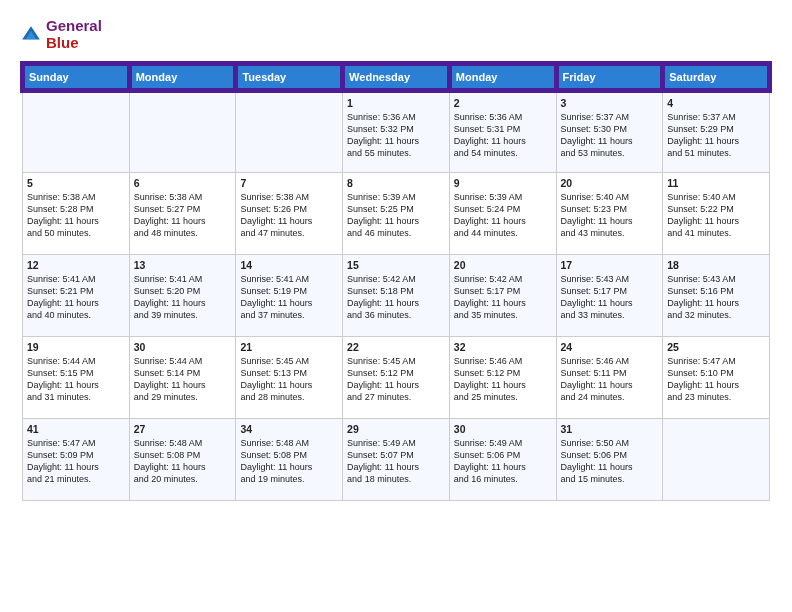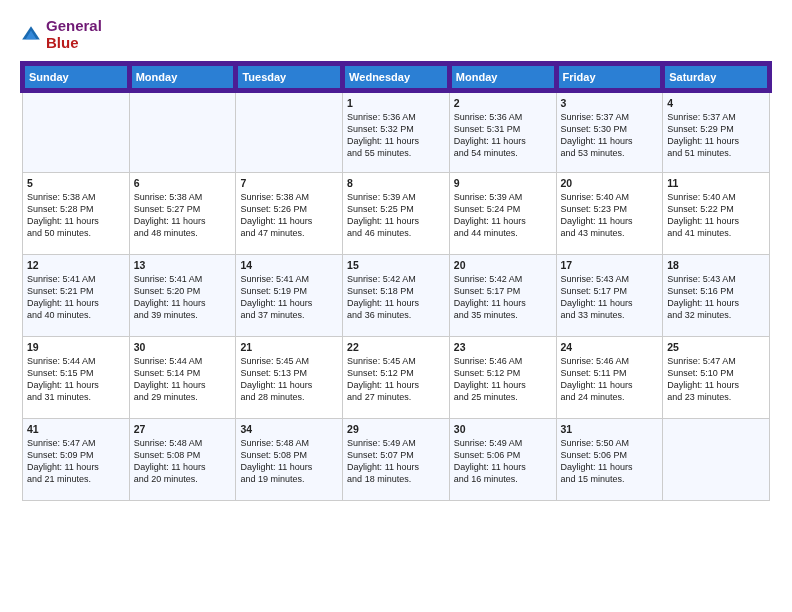--- a/index.html
+++ b/index.html
@@ -158,21 +158,21 @@
           <td><span class="day-num">15</span><span class="day-info">Sunrise: 5:42 AM<br>Sunset: 5:18 PM<br>Daylight: 11 hours<br>and 36 minutes.</span></td>
           <td><span class="day-num">20</span><span class="day-info">Sunrise: 5:42 AM<br>Sunset: 5:17 PM<br>Daylight: 11 hours<br>and 35 minutes.</span></td>
           <td><span class="day-num">17</span><span class="day-info">Sunrise: 5:43 AM<br>Sunset: 5:17 PM<br>Daylight: 11 hours<br>and 33 minutes.</span></td>
           <td><span class="day-num">18</span><span class="day-info">Sunrise: 5:43 AM<br>Sunset: 5:16 PM<br>Daylight: 11 hours<br>and 32 minutes.</span></td>
         </tr>
         <tr>
           <td><span class="day-num">19</span><span class="day-info">Sunrise: 5:44 AM<br>Sunset: 5:15 PM<br>Daylight: 11 hours<br>and 31 minutes.</span></td>
           <td><span class="day-num">30</span><span class="day-info">Sunrise: 5:44 AM<br>Sunset: 5:14 PM<br>Daylight: 11 hours<br>and 29 minutes.</span></td>
           <td><span class="day-num">21</span><span class="day-info">Sunrise: 5:45 AM<br>Sunset: 5:13 PM<br>Daylight: 11 hours<br>and 28 minutes.</span></td>
           <td><span class="day-num">22</span><span class="day-info">Sunrise: 5:45 AM<br>Sunset: 5:12 PM<br>Daylight: 11 hours<br>and 27 minutes.</span></td>
-          <td><span class="day-num">23</span><span class="day-info">Sunrise: 5:46 AM<br>Sunset: 5:12 PM<br>Daylight: 11 hours<br>and 25 minutes.</span></td>
+          <td><span class="day-num">32</span><span class="day-info">Sunrise: 5:46 AM<br>Sunset: 5:12 PM<br>Daylight: 11 hours<br>and 25 minutes.</span></td>
           <td><span class="day-num">24</span><span class="day-info">Sunrise: 5:46 AM<br>Sunset: 5:11 PM<br>Daylight: 11 hours<br>and 24 minutes.</span></td>
           <td><span class="day-num">25</span><span class="day-info">Sunrise: 5:47 AM<br>Sunset: 5:10 PM<br>Daylight: 11 hours<br>and 23 minutes.</span></td>
         </tr>
         <tr>
           <td><span class="day-num">41</span><span class="day-info">Sunrise: 5:47 AM<br>Sunset: 5:09 PM<br>Daylight: 11 hours<br>and 21 minutes.</span></td>
           <td><span class="day-num">27</span><span class="day-info">Sunrise: 5:48 AM<br>Sunset: 5:08 PM<br>Daylight: 11 hours<br>and 20 minutes.</span></td>
           <td><span class="day-num">34</span><span class="day-info">Sunrise: 5:48 AM<br>Sunset: 5:08 PM<br>Daylight: 11 hours<br>and 19 minutes.</span></td>
           <td><span class="day-num">29</span><span class="day-info">Sunrise: 5:49 AM<br>Sunset: 5:07 PM<br>Daylight: 11 hours<br>and 18 minutes.</span></td>
           <td><span class="day-num">30</span><span class="day-info">Sunrise: 5:49 AM<br>Sunset: 5:06 PM<br>Daylight: 11 hours<br>and 16 minutes.</span></td>
           <td><span class="day-num">31</span><span class="day-info">Sunrise: 5:50 AM<br>Sunset: 5:06 PM<br>Daylight: 11 hours<br>and 15 minutes.</span></td>

